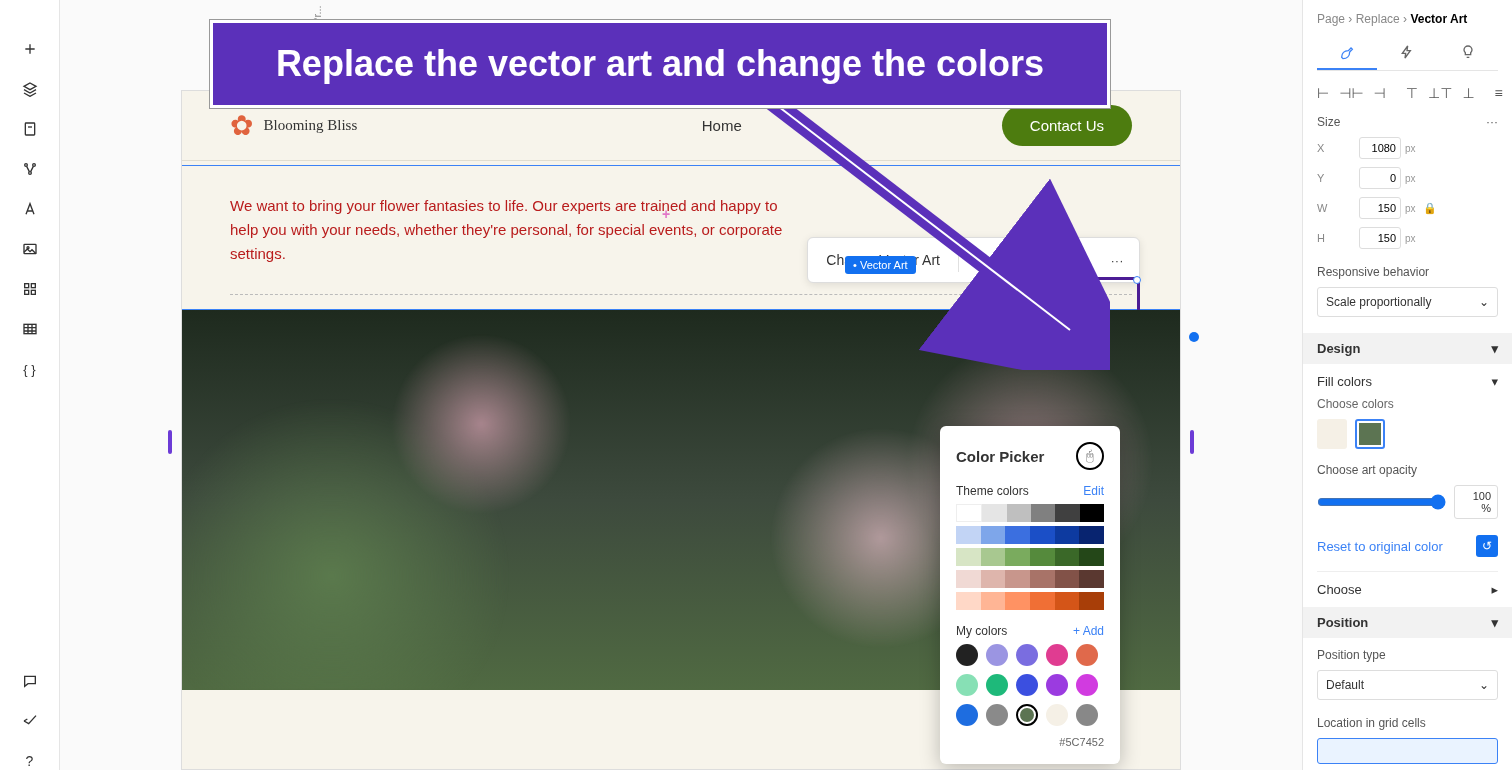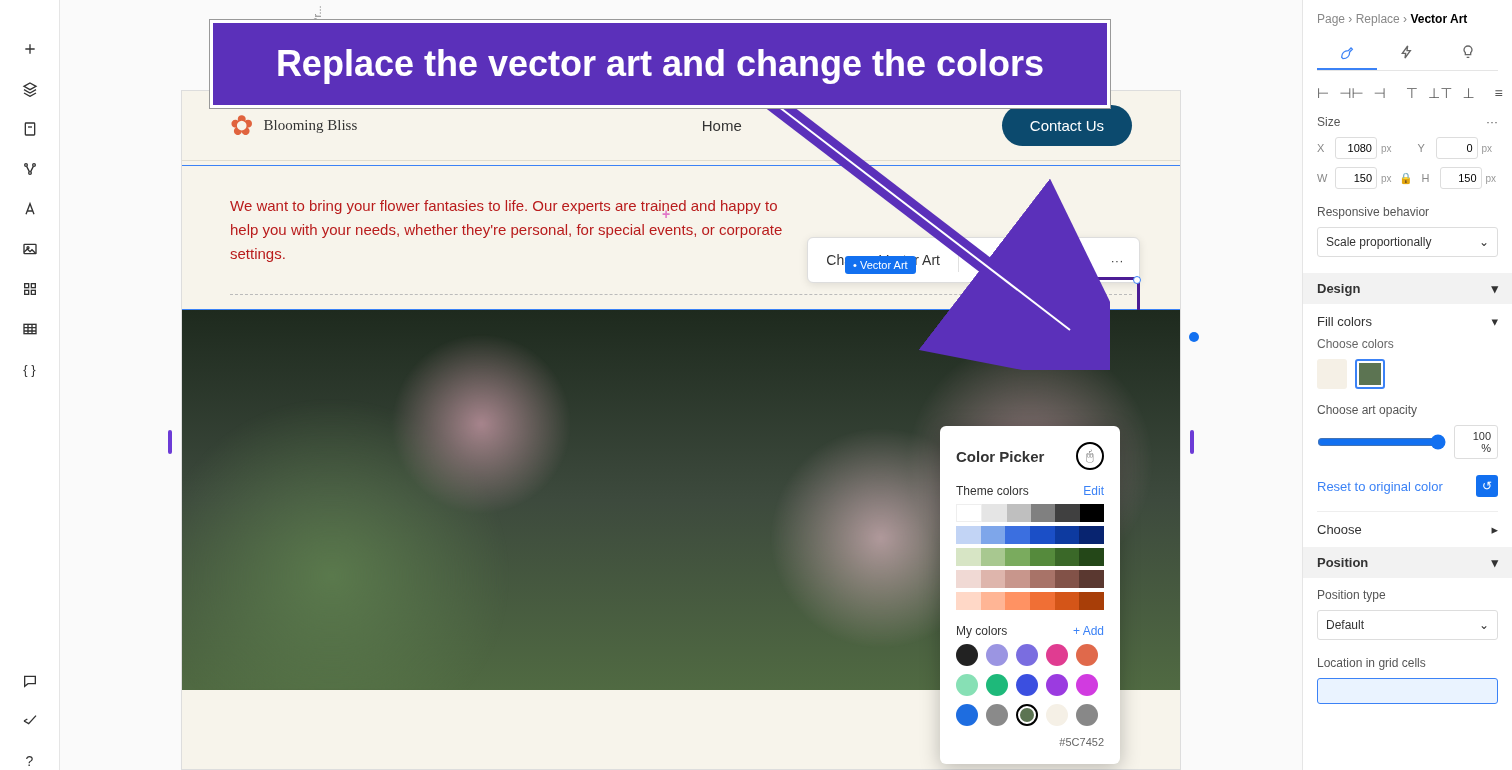--- a/index.html
+++ b/index.html
@@ -16,21 +16,21 @@
 .device-label { position: absolute; left: 250px; top: 90px; transform: rotate(-90deg); transform-origin: left top; font-size: 11px; color: #888; white-space: nowrap; }
 .device-label::before { content:''; display:inline-block; width:10px; height:14px; border:1px solid #888; border-radius:2px; margin-right:6px; vertical-align:middle;}
 .page { width: 1000px; background: #f7f4eb; position: relative; border: 1px solid #ddd; }
 
 
 .nav { display: flex; align-items: center; padding: 14px 48px; border-bottom: 1px solid #e0ddd0; }
 .brand { display: flex; align-items: center; gap: 10px; font-family: Georgia, serif; font-size: 15px; color: #333; }
 .brand .flower { color: #e0633e; font-size: 28px; }
 .nav-space { flex: 1; }
 .nav-link { font-size: 15px; color: #333; margin-right: 260px; }
-.nav-btn { background: #0c4a6e; color: #fff; padding: 12px 28px; border-radius: 24px; font-size: 15px; }
+.nav-btn { background: #4d7c0f; color: #fff; padding: 12px 28px; border-radius: 24px; font-size: 15px; }
 
 
 .section-hdr { padding: 28px 48px 14px; border: 1px solid #3b82f6; border-left: none; border-right: none; position: relative; margin-top:4px; }
 .section-hdr h2 { font-family: Georgia, "Times New Roman", serif; font-size: 42px; font-weight: 400; color: #222; margin-bottom: 16px; }
 .section-hdr p { font-size: 15px; color: #b91c1c; line-height: 1.6; max-width: 580px; }
 .dash-line { border-top: 1px dashed #bbb; margin-top: 28px; }
 .cross-marker { position: absolute; left: 480px; top: 40px; color: #e277c8; font-size: 14px; font-weight: bold; }
 
 
 .vector-sel { position: absolute; right: 40px; top: 186px; width: 118px; height: 118px; border: 3px solid #4c1d95; }
@@ -84,21 +84,21 @@
 .insp-tab { flex: 1; display: flex; justify-content: center; padding: 8px 0; cursor: pointer; color: #666; }
 .insp-tab.active { color: #3b82f6; border-bottom: 2px solid #3b82f6; }
 .align-row { display: flex; gap: 10px; margin-bottom: 14px; color: #555; }
 .align-row span { cursor: pointer; font-size: 14px; }
 .align-row .sep2 { width:1px; background:#ddd; height:14px; }
 .insp-sec { margin-bottom: 16px; }
 .insp-sec-hdr { display: flex; justify-content: space-between; align-items: center; font-size: 12px; color: #555; margin-bottom: 8px; }
 .size-grid { display: flex; flex-wrap: wrap; gap: 8px 4px; }
 .size-field { display: flex; align-items: center; gap: 4px; }
 .size-field .k { width: 14px; color: #888; font-size: 11px; }
-.size-field input { width: 42px; border: 1px solid #ddd; border-radius: 3px; padding: 4px; font-size: 11px; text-align: right; }
+.size-field input { width: 42px; border: 1px solid #ddd; border-radius: 3px; padding: 4px; font-size: 11px; text-align: right; margin-left: 24px; }
 .size-field .u { font-size: 10px; color: #999; }
 .lock-btn { width: 22px; height: 22px; display:flex; align-items:center; justify-content:center; font-size:11px; color:#666;}
 .select-box { width: 100%; border: 1px solid #ddd; border-radius: 3px; padding: 7px 8px; font-size: 12px; background: #fff; display:flex; justify-content:space-between; align-items:center; cursor:pointer; }
 .section-band { background: #f2f2f2; margin: 0 -14px; padding: 8px 14px; font-weight: 600; font-size: 13px; display:flex; justify-content:space-between; align-items:center;}
 .fill-hdr { display:flex; justify-content:space-between; align-items:flex-start; margin: 10px 0 8px; font-size:13px; }
 .fill-swatches { display: flex; gap: 8px; margin-bottom: 14px; }
 .fill-sw { width: 30px; height: 30px; border-radius: 3px; cursor: pointer; }
 .fill-sw.sel { border: 2px solid #3b82f6; padding: 2px; background-clip: content-box !important; }
 .opacity-row { display: flex; align-items: center; gap: 8px; margin-bottom: 16px; }
 .opacity-row input[type=range] { flex: 1; accent-color: #1270f0; }

